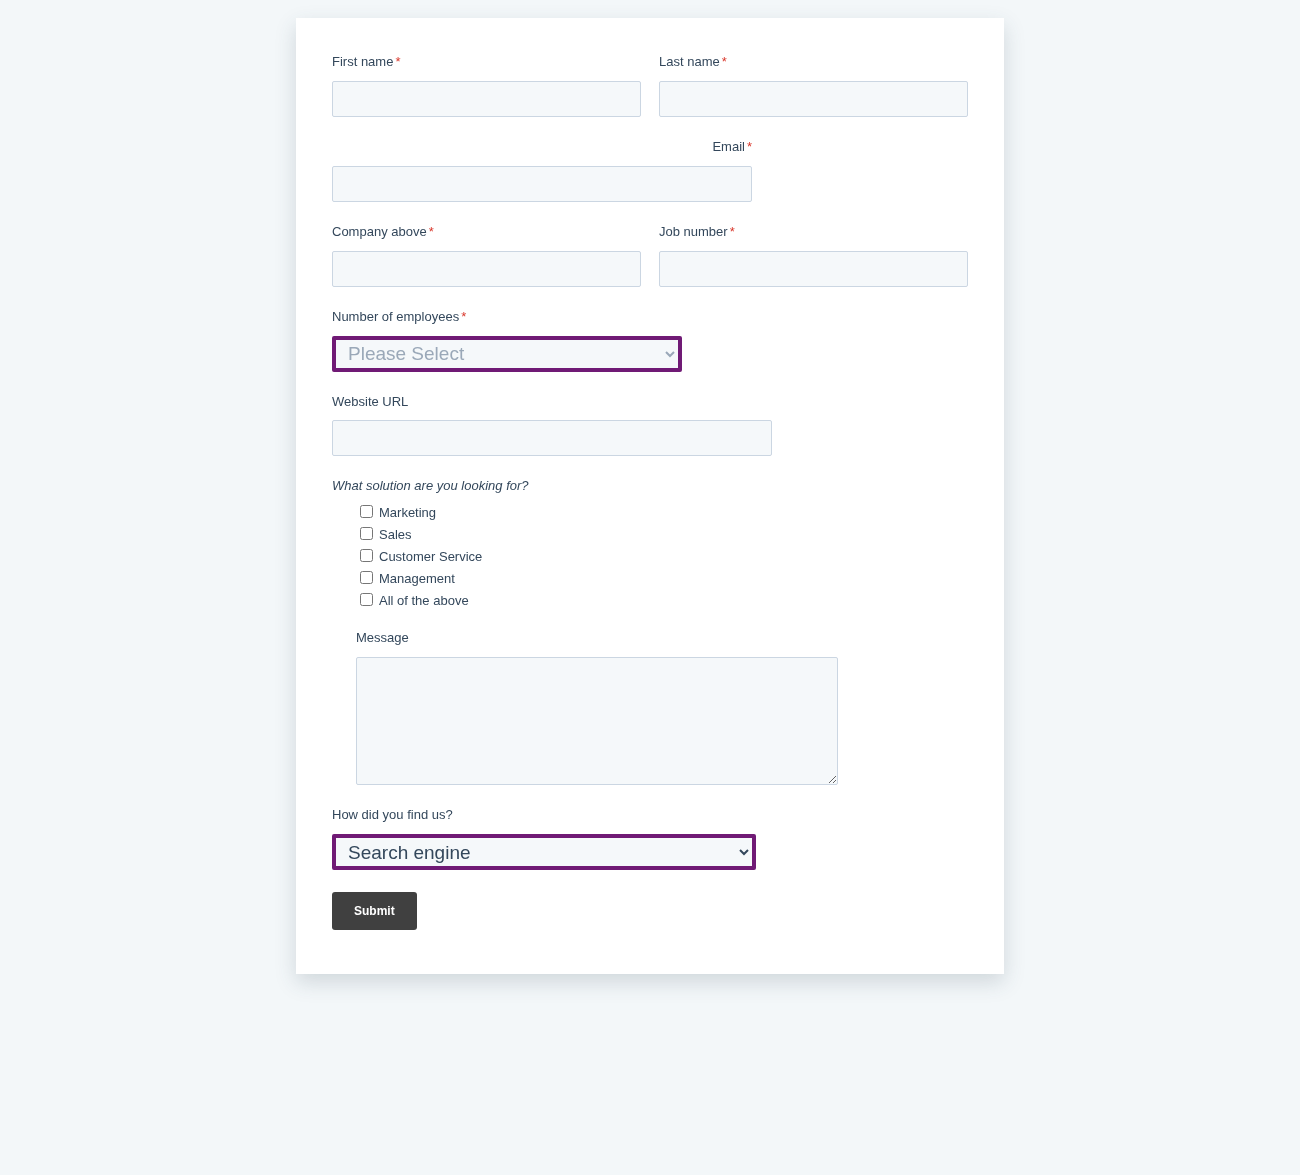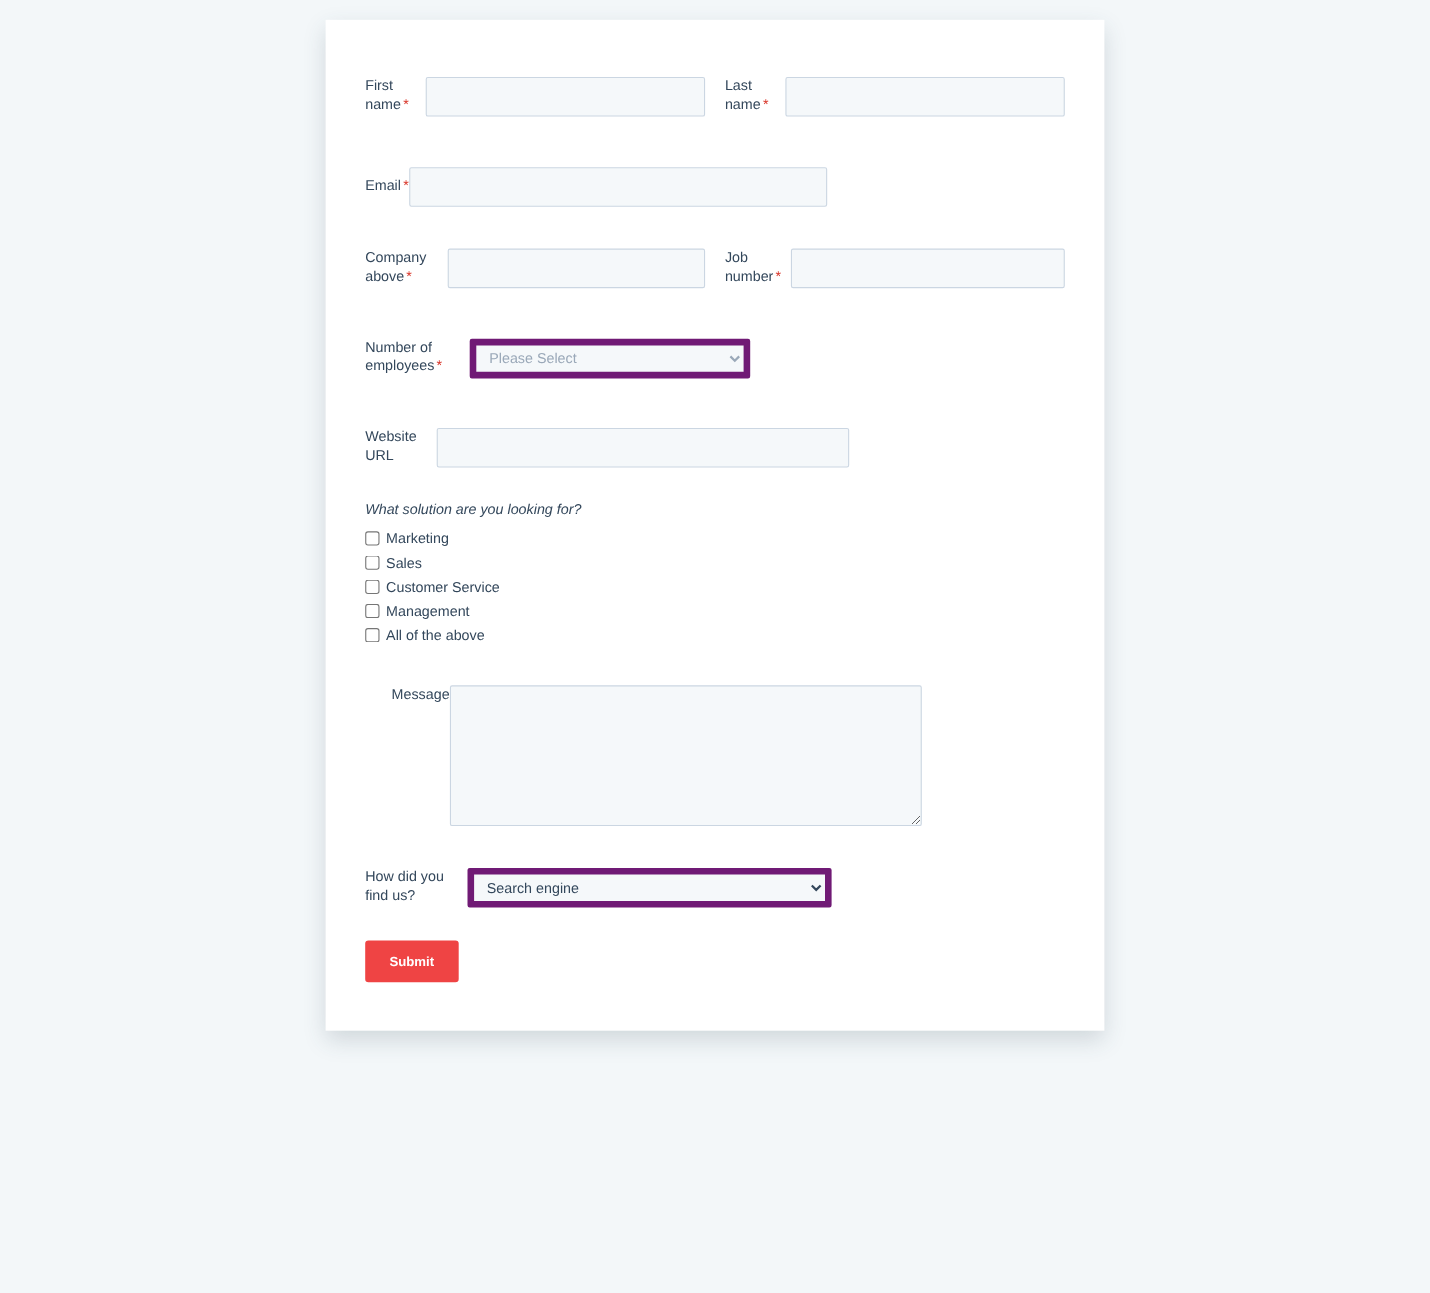--- a/index.html
+++ b/index.html
@@ -23,22 +23,21 @@
     padding: 36px 36px 44px;
     box-shadow: 0 8px 20px rgba(50, 70, 90, 0.18);
   }
   .row {
     display: flex;
     gap: 18px;
     margin-bottom: 22px;
   }
   .field {
     display: flex;
-    flex-direction: row;
-    margin-top: 16px;
+    flex-direction: column;
   }
   .field.half {
     flex: 1 1 0;
   }
   .field.email {
     width: 420px;
     align-items: flex-end;
   }
   .field.employees {
     width: 350px;
@@ -70,25 +69,25 @@
     background: #f5f8fa;
     border-radius: 2px;
     padding: 0 10px;
     font-size: 15px;
     color: #33475b;
     outline: none;
     width: 100%;
   }
   select {
     height: 36px;
-    border: 6px solid #701a75;
+    border: 4px solid #701a75;
     background: #f5f8fa;
     border-radius: 2px;
     padding: 0 8px;
-    font-size: 13px;
+    font-size: 19px;
     color: #33475b;
     outline: none;
     width: 100%;
   }
   select.placeholder {
     color: #9aa8b8;
   }
   textarea {
     border: 1px solid #cbd6e2;
     background: #f5f8fa;
@@ -107,33 +106,34 @@
   }
   .checkbox-group .group-label {
     font-size: 13px;
     color: #33475b;
     margin-bottom: 12px;
     display: block;
     font-style: italic;
   }
   .checkbox-item {
     display: flex;
-    align-items: center;
+    align-items: flex-start;
     gap: 6px;
     margin-bottom: 7px;
     font-size: 13px;
     color: #33475b;
+    margin-left: 28px;
   }
   .checkbox-item input[type="checkbox"] {
     width: 13px;
     height: 13px;
     margin: 0;
   }
   .submit-btn {
-    background: #ef4444;
+    background: #404040;
     color: #ffffff;
     border: none;
     border-radius: 3px;
     font-size: 12px;
     font-weight: 700;
     padding: 12px 22px;
     cursor: pointer;
   }
 </style>
 </head>

